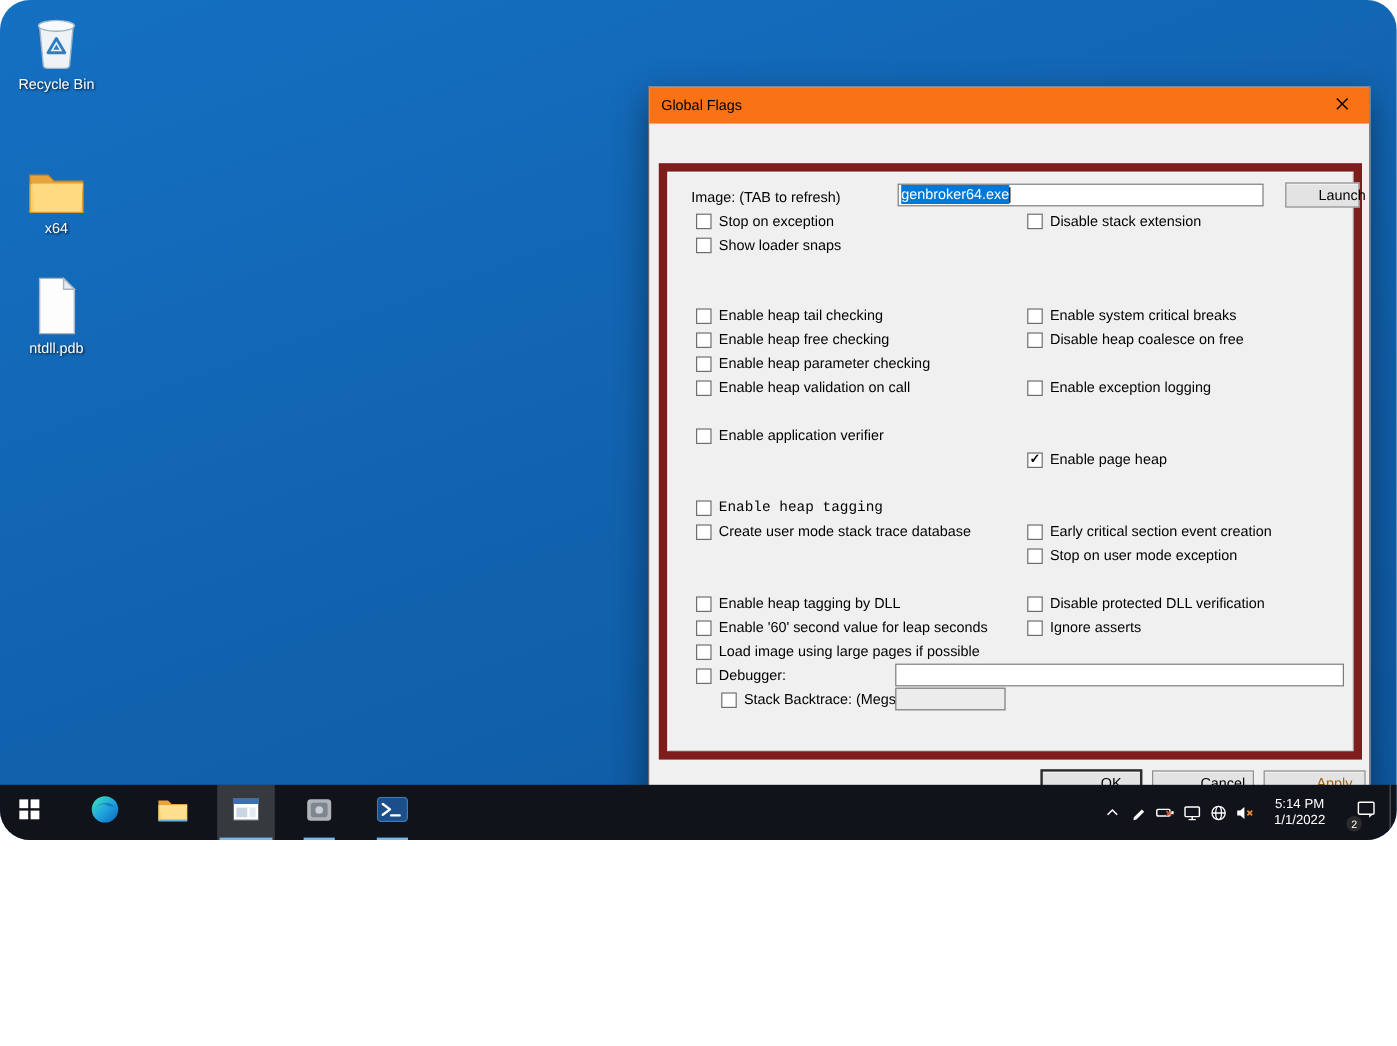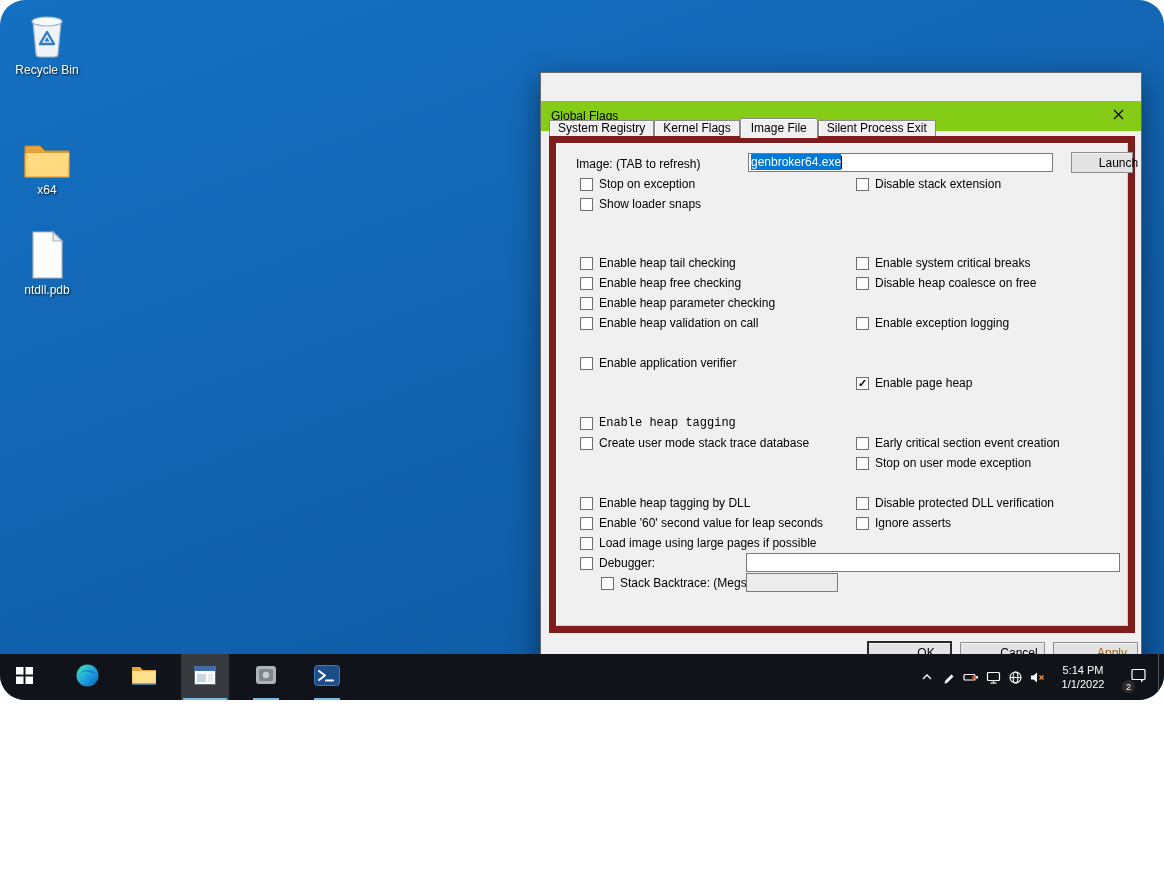--- a/index.html
+++ b/index.html
@@ -10,22 +10,22 @@
 
   
   .desk-icon { position:absolute; width:86px; text-align:center; cursor:default; }
   .di-img { display:flex; justify-content:center; align-items:flex-end; height:54px; }
   .di-label { margin-top:3px; font-size:12px; color:#fff; text-shadow:1px 1px 2px rgba(0,0,0,.85); line-height:14px; }
 
   
   .dlg { position:absolute; left:540px; top:72px; width:602px; height:600px;
          background:#f0f0f0; border:1px solid #666a6e;
          box-shadow:0 10px 28px rgba(0,0,0,.45); font-size:12px; color:#000; }
-  .titlebar { position:absolute; left:0; top:0; width:100%; height:30px; background:#84cc16;
-              display:flex; align-items:center;margin-top:28px; }
+  .titlebar { position:absolute; left:0; top:0; width:100%; height:30px; background:#f97316;
+              display:flex; align-items:center; }
   .dlg-title { padding-left:10px; font-size:12px; color:#000; }
   .close-btn { position:absolute; right:0; top:0; width:46px; height:30px;
                display:flex; align-items:center; justify-content:center; }
 
   .tabs { position:absolute; left:8px; top:45px; height:18px; display:flex; align-items:flex-end; z-index:3; }
   .tab { height:16px; line-height:15px; padding:0 8px; background:#f0f0f0;
          border:1px solid #8a8a8a; border-bottom:none; border-radius:2px 2px 0 0;
          box-shadow:inset 1px 1px 0 #fff; margin-right:0px; white-space:nowrap; }
   .tab.active { height:20px; line-height:18px; padding:0 10px; margin-bottom:-2px; z-index:4; position:relative; }
 
@@ -115,26 +115,20 @@
       <span class="dlg-title">Global Flags</span>
       <div class="close-btn">
         <span>
           <svg width="11" height="11" viewBox="0 0 11 11">
               <path d="M1 1 L10 10 M10 1 L1 10" stroke="#000" stroke-width="1.2"></path>
             </svg>
         </span>
       </div>
     </div>
 
-    <div class="tabs">
-      <div class="tab">System Registry</div>
-      <div class="tab">Kernel Flags</div>
-      <div class="tab active">Image File</div>
-      <div class="tab">Silent Process Exit</div>
-    </div>
 
     <div class="tab-panel">
 
       <span class="plabel" style="left:20px;top:14px;">Image: (TAB to refresh)</span>
       <div class="field" style="left:192px;top:10px;width:305px;">
         <span class="sel-text">genbroker64.exe</span><span class="caret"></span>
       </div>
       <div class="btn" style="left:515px;top:9px;width:62px;height:21px;">Launch</div>
 
       <div class="cb" style="left:24px;top:34px;">

